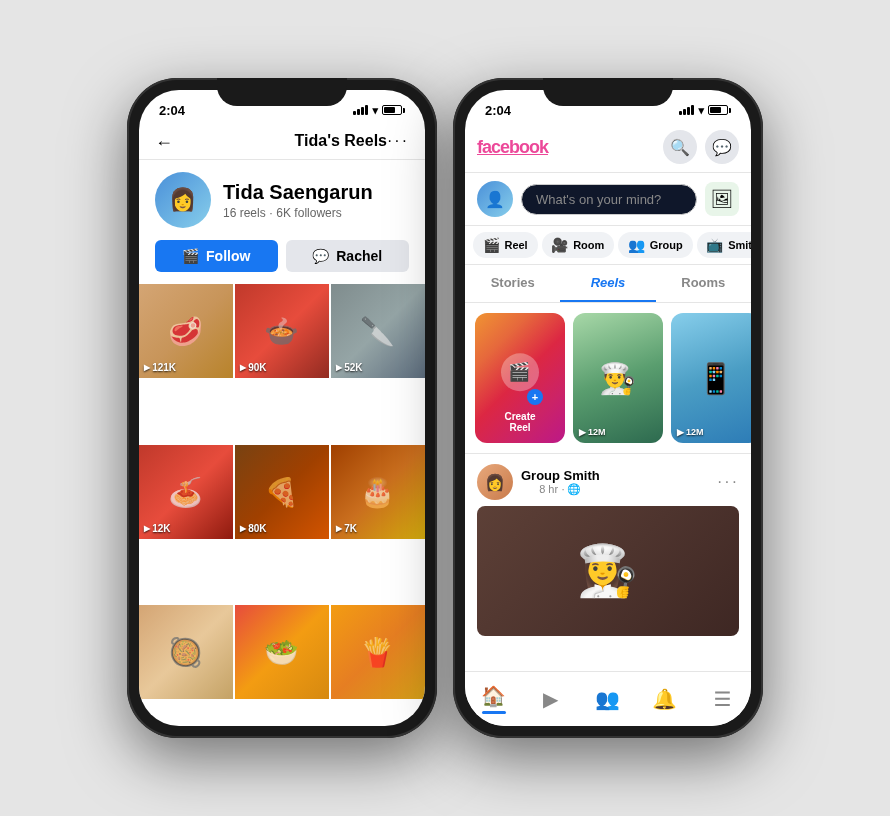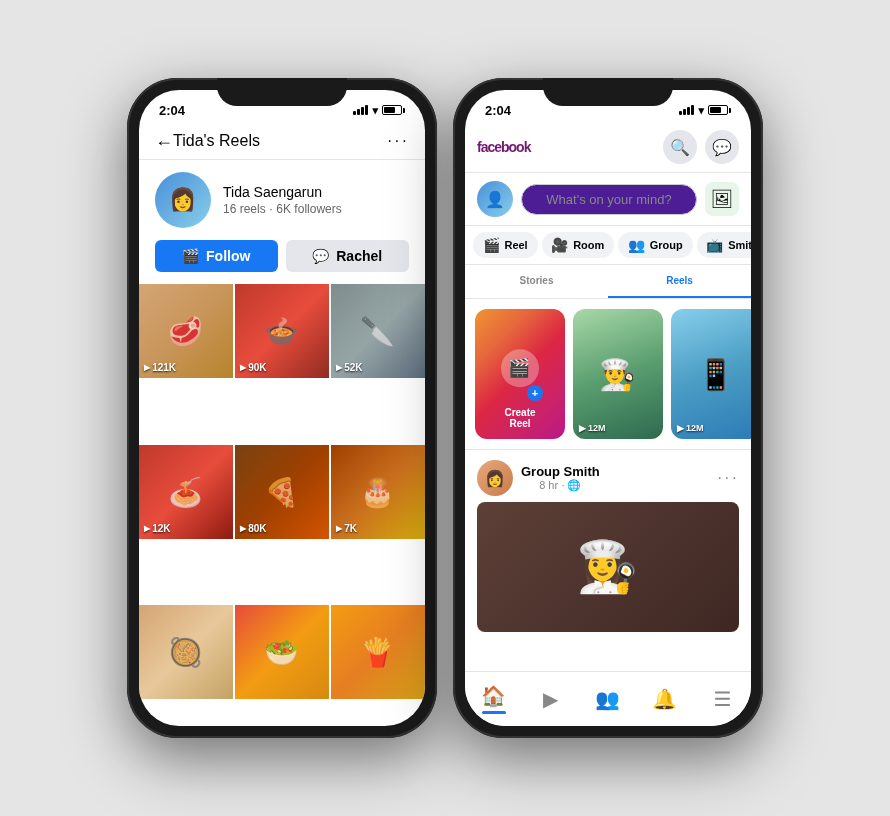--- a/index.html
+++ b/index.html
@@ -68,21 +68,21 @@
 
     
     .phone1-content { display: flex; flex-direction: column; height: calc(100% - 32px); }
     .phone1-nav {
       display: flex;
       align-items: center;
       justify-content: space-between;
       padding: 8px 16px;
       border-bottom: 1px solid #e5e5e5;
     }
-    .nav-title { font-size: 16px; font-weight: 400; text-align: left; flex: 1; }
+    .nav-title { font-size: 16px; font-weight: 700; text-align: right; flex: 1; }
     .back-btn { font-size: 18px; color: #000; cursor: pointer; }
     .more-btn { font-size: 16px; color: #000; letter-spacing: 2px; cursor: pointer; }
 
     .profile-section {
       padding: 12px 16px;
       display: flex;
       align-items: center;
       gap: 12px;
     }
     .avatar {
@@ -96,21 +96,21 @@
     .avatar-img {
       width: 100%;
       height: 100%;
       background: linear-gradient(135deg, #4a90d9, #87ceeb);
       display: flex;
       align-items: center;
       justify-content: center;
       font-size: 22px;
     }
     .profile-info { flex: 1; }
-    .profile-name { font-size: 14px; font-weight: 400; }
+    .profile-name { font-size: 20px; font-weight: 700; }
     .profile-meta { font-size: 12px; color: #666; margin-top: 2px; }
 
     .action-buttons {
       display: flex;
       gap: 8px;
       padding: 0 16px 12px;
     }
     .btn-follow {
       flex: 1;
       background: #1877f2;
@@ -194,24 +194,25 @@
     
     .phone2-content { display: flex; flex-direction: column; height: calc(100% - 32px); }
     .fb-header {
       display: flex;
       align-items: center;
       justify-content: space-between;
       padding: 8px 12px;
       border-bottom: 1px solid #e5e5e5;
     }
     .fb-logo {
-      font-size: 14px;
+      font-size: 18px;
       font-weight: 700;
-      color: #701a75;
+      color: #ec4899;
       letter-spacing: -1px;
+      text-decoration: underline;
     }
     .fb-header-icons { display: flex; gap: 8px; }
     .fb-icon-btn {
       width: 34px;
       height: 34px;
       background: #e4e6eb;
       border-radius: 50%;
       display: flex;
       align-items: center;
       justify-content: center;
@@ -237,22 +238,21 @@
       justify-content: center;
       font-size: 16px;
     }
     .composer-input {
       flex: 1;
       border: 1px solid #ccc;
       border-radius: 20px;
       padding: 7px 14px;
       font-size: 13px;
       color: #888;
-      background: #4c1d95;
-      text-align: center;
+      background: #0f172a;
     }
     .composer-photo {
       width: 34px;
       height: 34px;
       background: #e8f5e9;
       border-radius: 8px;
       display: flex;
       align-items: center;
       justify-content: center;
       font-size: 18px;
@@ -280,29 +280,30 @@
     .quick-btn-icon { font-size: 14px; }
 
     .tabs-row {
       display: flex;
       border-bottom: 1px solid #e5e5e5;
     }
     .tab-item {
       flex: 1;
       text-align: center;
       padding: 10px 0;
-      font-size: 10px;
+      font-size: 13px;
       font-weight: 600;
       color: #888;
       cursor: pointer;
       border-bottom: 2px solid transparent;
     }
     .tab-item.active {
       color: #1877f2;
       border-bottom: 2px solid #1877f2;
+      font-style: italic;
     }
 
     .reels-strip {
       display: flex;
       gap: 8px;
       padding: 10px 10px;
       overflow: hidden;
       border-bottom: 1px solid #e5e5e5;
     }
     .create-reel-card {
@@ -630,20 +631,21 @@
           </button>
           <button class="quick-btn">
             <span class="quick-btn-icon" style="color:#f02849;">📺</span>
             <span>Smith</span>
           </button>
         </div>
 
         <div class="tabs-row">
           <div class="tab-item">Stories</div>
           <div class="tab-item active">Reels</div>
+          <div class="tab-item">Rooms</div>
         </div>
 
         <div class="reels-strip">
 
           <div class="create-reel-card">
             <div class="create-reel-icon">🎬</div>
             <div class="create-reel-plus">+</div>
             <div class="create-reel-label">Create<br>Reel</div>
           </div>
 

